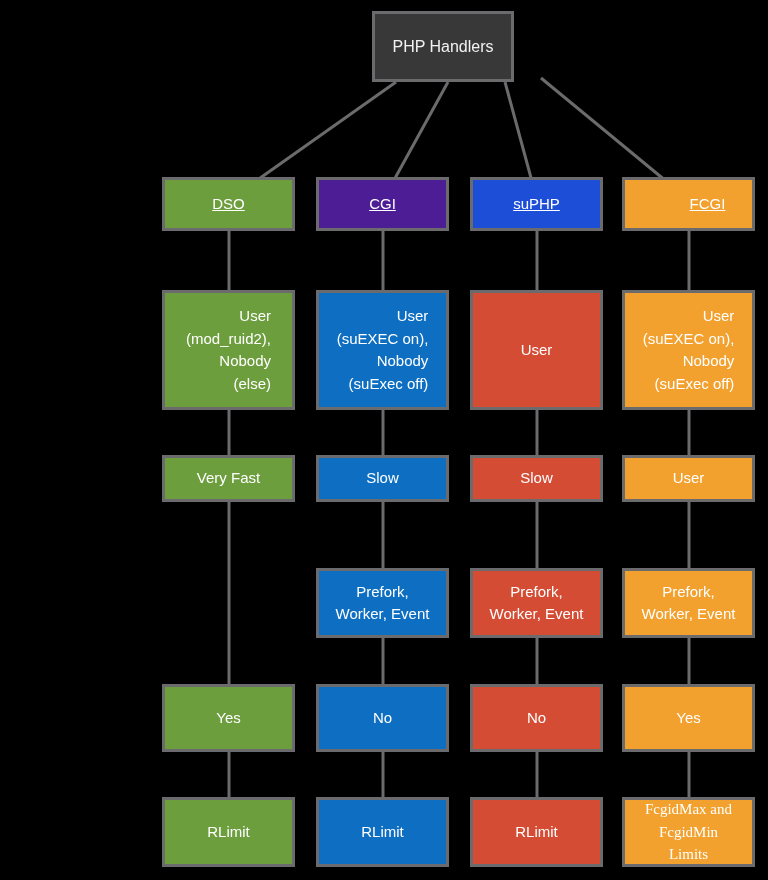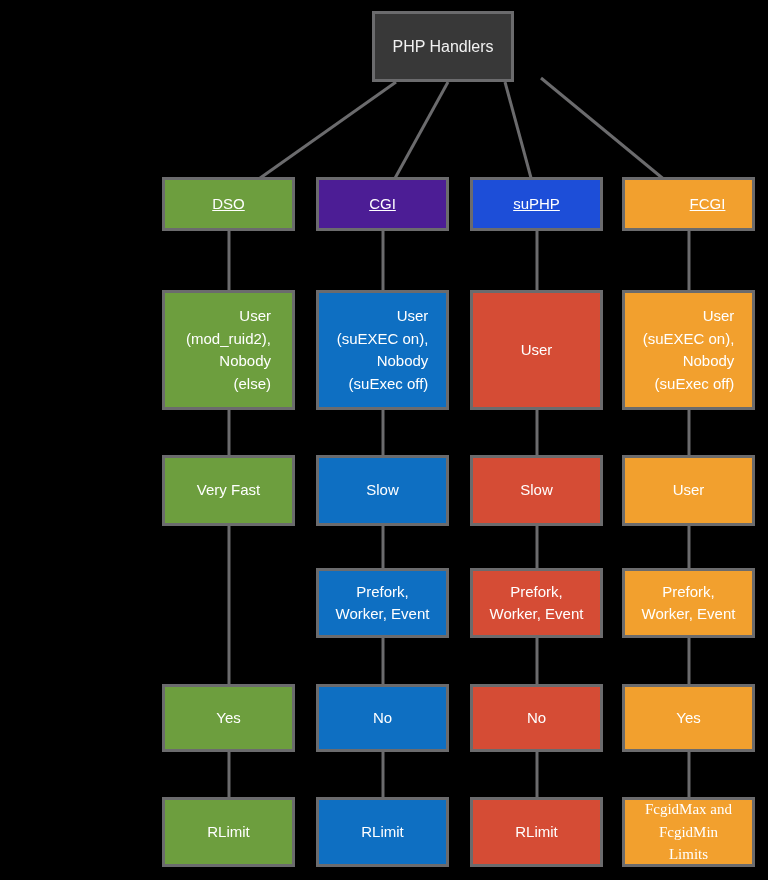--- a/index.html
+++ b/index.html
@@ -46,21 +46,21 @@
     font-size: 16px;
   }
   
   .c0 { left: 162px; width: 133px; }
   .c1 { left: 316px; width: 133px; }
   .c2 { left: 470px; width: 133px; }
   .c3 { left: 622px; width: 133px; }
   
   .rh { top: 177px; height: 54px; text-decoration: underline; }
   .r2 { top: 290px; height: 120px; text-align: right; }
-  .r3 { top: 455px; height: 71px; }
+  .r3 { top: 455px; height: 47px; }
   .r4 { top: 568px; height: 70px; }
   .r5 { top: 684px; height: 68px; }
   .r6 { top: 797px; height: 70px; }
 </style>
 </head>
 <body>
 
 <div id="canvas">
 
   <svg id="connectors" width="768" height="880" xmlns="http://www.w3.org/2000/svg">

